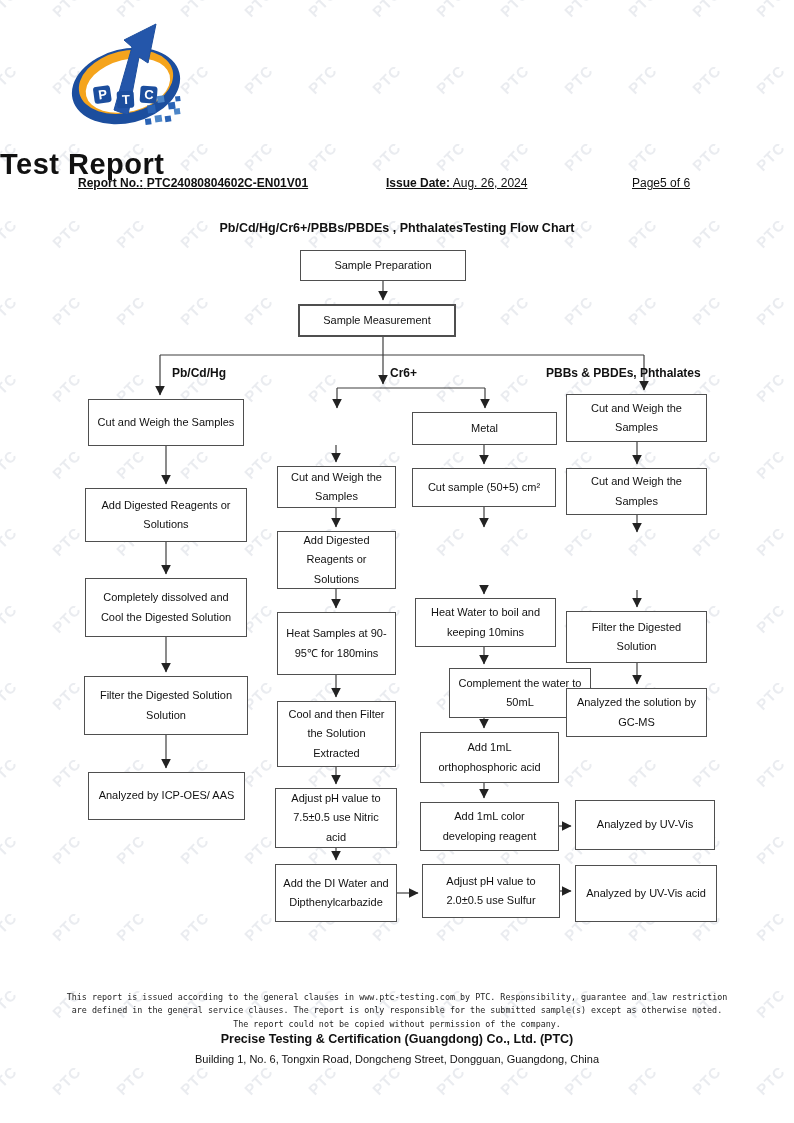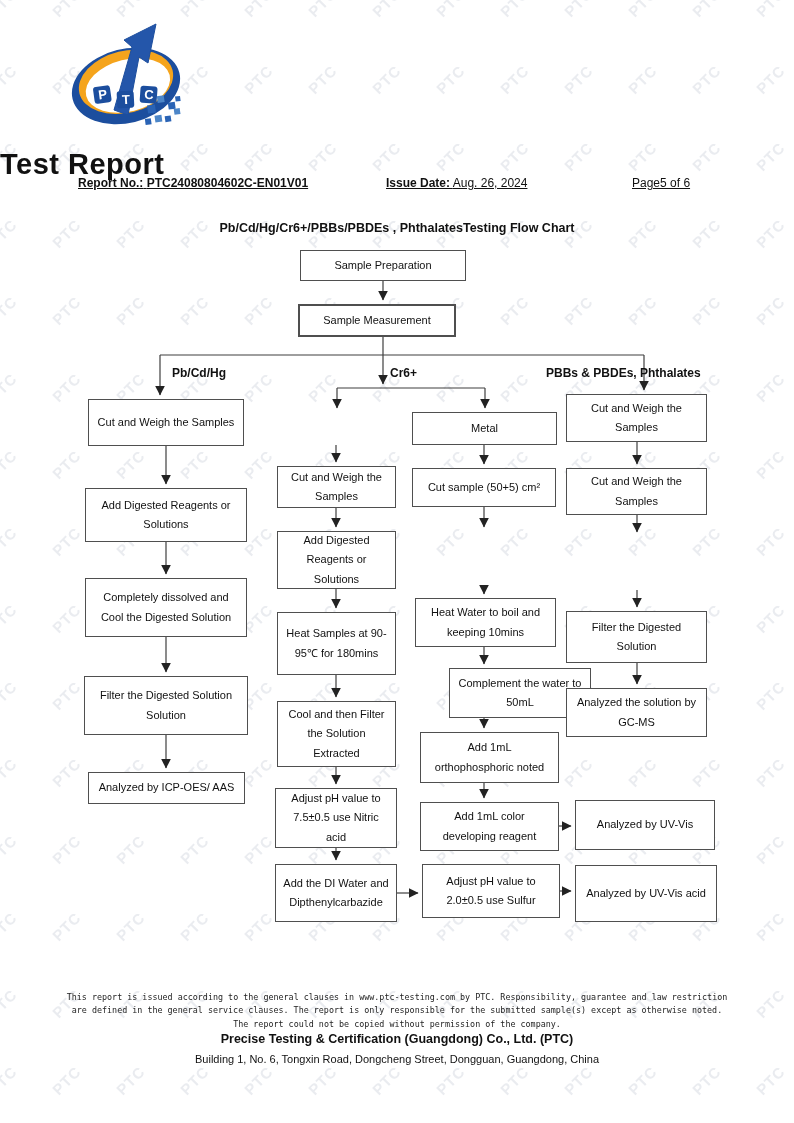--- a/index.html
+++ b/index.html
@@ -329,34 +329,34 @@
   <div class="blabel" style="left:390px;top:366px;">Cr6+</div>
   <div class="blabel" style="left:546px;top:366px;">PBBs &amp; PBDEs, Phthalates</div>
 
   <div class="fb" style="left:300px;top:250px;width:166px;height:31px;">Sample Preparation</div>
   <div class="fb thick" style="left:298px;top:304px;width:158px;height:33px;">Sample Measurement</div>
 
   <div class="fb" style="left:88px;top:399px;width:156px;height:47px;">Cut and Weigh the Samples</div>
   <div class="fb" style="left:85px;top:488px;width:162px;height:54px;">Add Digested Reagents or Solutions</div>
   <div class="fb" style="left:85px;top:578px;width:162px;height:59px;">Completely dissolved and Cool the Digested Solution</div>
   <div class="fb" style="left:84px;top:676px;width:164px;height:59px;">Filter the Digested Solution Solution</div>
-  <div class="fb" style="left:88px;top:772px;width:157px;height:32px;">Analyzed by ICP-OES/ AAS</div>
+  <div class="fb" style="left:88px;top:772px;width:157px;height:48px;">Analyzed by ICP-OES/ AAS</div>
 
   <div class="fb" style="left:277px;top:466px;width:119px;height:42px;">Cut and Weigh the Samples</div>
   <div class="fb" style="left:277px;top:531px;width:119px;height:58px;">Add Digested Reagents or Solutions</div>
   <div class="fb" style="left:277px;top:612px;width:119px;height:63px;">Heat Samples at 90-95℃  for 180mins</div>
   <div class="fb" style="left:277px;top:701px;width:119px;height:66px;">Cool and then Filter the Solution Extracted</div>
   <div class="fb" style="left:275px;top:788px;width:122px;height:60px;">Adjust pH value to 7.5±0.5 use Nitric acid</div>
   <div class="fb" style="left:275px;top:864px;width:122px;height:58px;">Add the DI Water and Dipthenylcarbazide</div>
 
   <div class="fb" style="left:412px;top:412px;width:145px;height:33px;">Metal</div>
   <div class="fb" style="left:412px;top:468px;width:144px;height:39px;">Cut sample (50+5) cm²</div>
   <div class="fb" style="left:415px;top:598px;width:141px;height:49px;">Heat Water to boil and keeping 10mins</div>
   <div class="fb" style="left:415px;top:668px;width:142px;height:50px;margin-left:34px;">Complement the water to 50mL</div>
-  <div class="fb" style="left:420px;top:732px;width:139px;height:51px;">Add 1mL orthophosphoric noted</div>
+  <div class="fb" style="left:420px;top:732px;width:139px;height:51px;">Add 1mL orthophosphoric acid</div>
   <div class="fb" style="left:420px;top:802px;width:139px;height:49px;">Add 1mL color developing reagent</div>
   <div class="fb" style="left:422px;top:864px;width:138px;height:54px;">Adjust pH value to 2.0±0.5 use Sulfur</div>
 
   <div class="fb" style="left:566px;top:394px;width:141px;height:48px;">Cut and Weigh the Samples</div>
   <div class="fb" style="left:566px;top:468px;width:141px;height:47px;">Cut and Weigh the Samples</div>
   <div class="fb" style="left:566px;top:611px;width:141px;height:52px;">Filter the Digested Solution</div>
   <div class="fb" style="left:566px;top:688px;width:141px;height:49px;">Analyzed the solution by GC-MS</div>
 
   <div class="fb" style="left:575px;top:800px;width:140px;height:50px;">Analyzed by UV-Vis</div>
   <div class="fb" style="left:575px;top:865px;width:142px;height:57px;">Analyzed by UV-Vis acid</div>

